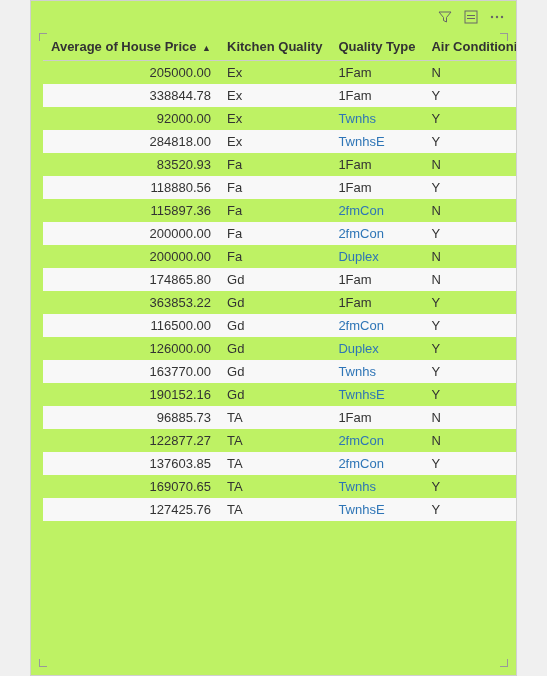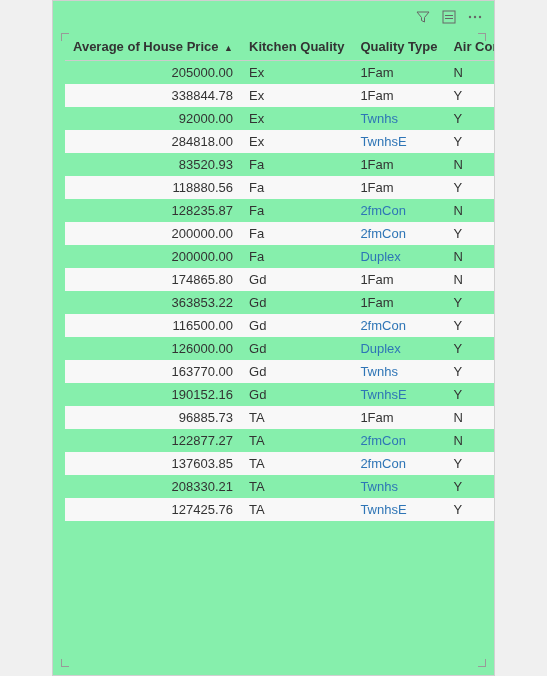--- a/index.html
+++ b/index.html
@@ -11,23 +11,23 @@
     body {
       background: #f0f0f0;
       display: flex;
       justify-content: center;
       align-items: center;
       min-height: 100vh;
       font-family: 'Segoe UI', Arial, sans-serif;
     }
 
     .container {
-      width: 443px;
+      width: 487px;
       height: 676px;
-      background: #86efac;
+      background: #bef264;
       border: 1px solid #d0d0d0;
       position: relative;
       display: flex;
       flex-direction: column;
     }
 
     .toolbar {
       display: flex;
       justify-content: flex-end;
       align-items: center;
@@ -225,21 +225,21 @@
             <td>1Fam</td>
             <td>N</td>
           </tr>
           <tr>
             <td>118880.56</td>
             <td>Fa</td>
             <td>1Fam</td>
             <td>Y</td>
           </tr>
           <tr>
-            <td>128235.87</td>
+            <td>115897.36</td>
             <td>Fa</td>
             <td class="link-text" style="cursor: pointer;">2fmCon</td>
             <td>N</td>
           </tr>
           <tr>
             <td>200000.00</td>
             <td>Fa</td>
             <td class="link-text" style="cursor: pointer;">2fmCon</td>
             <td>Y</td>
           </tr>
@@ -297,21 +297,21 @@
             <td class="link-text" style="cursor: pointer;">2fmCon</td>
             <td>N</td>
           </tr>
           <tr>
             <td>137603.85</td>
             <td>TA</td>
             <td class="link-text" style="cursor: pointer;">2fmCon</td>
             <td>Y</td>
           </tr>
           <tr>
-            <td>208330.21</td>
+            <td>169070.65</td>
             <td>TA</td>
             <td class="link-text" style="cursor: pointer;">Twnhs</td>
             <td>Y</td>
           </tr>
           <tr>
             <td>127425.76</td>
             <td>TA</td>
             <td class="link-text" style="cursor: pointer;">TwnhsE</td>
             <td>Y</td>
           </tr>

